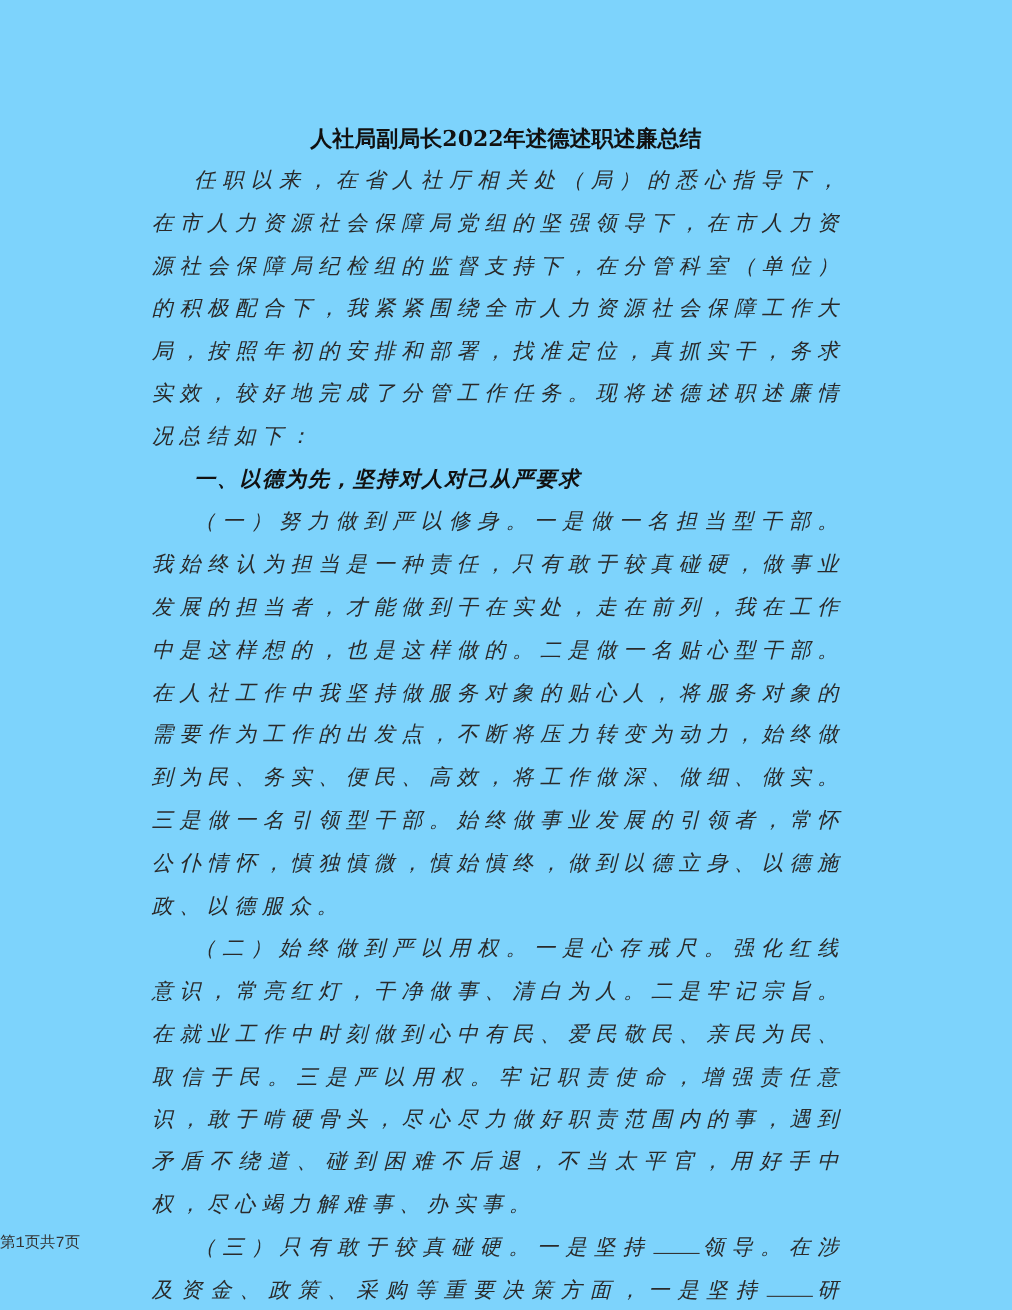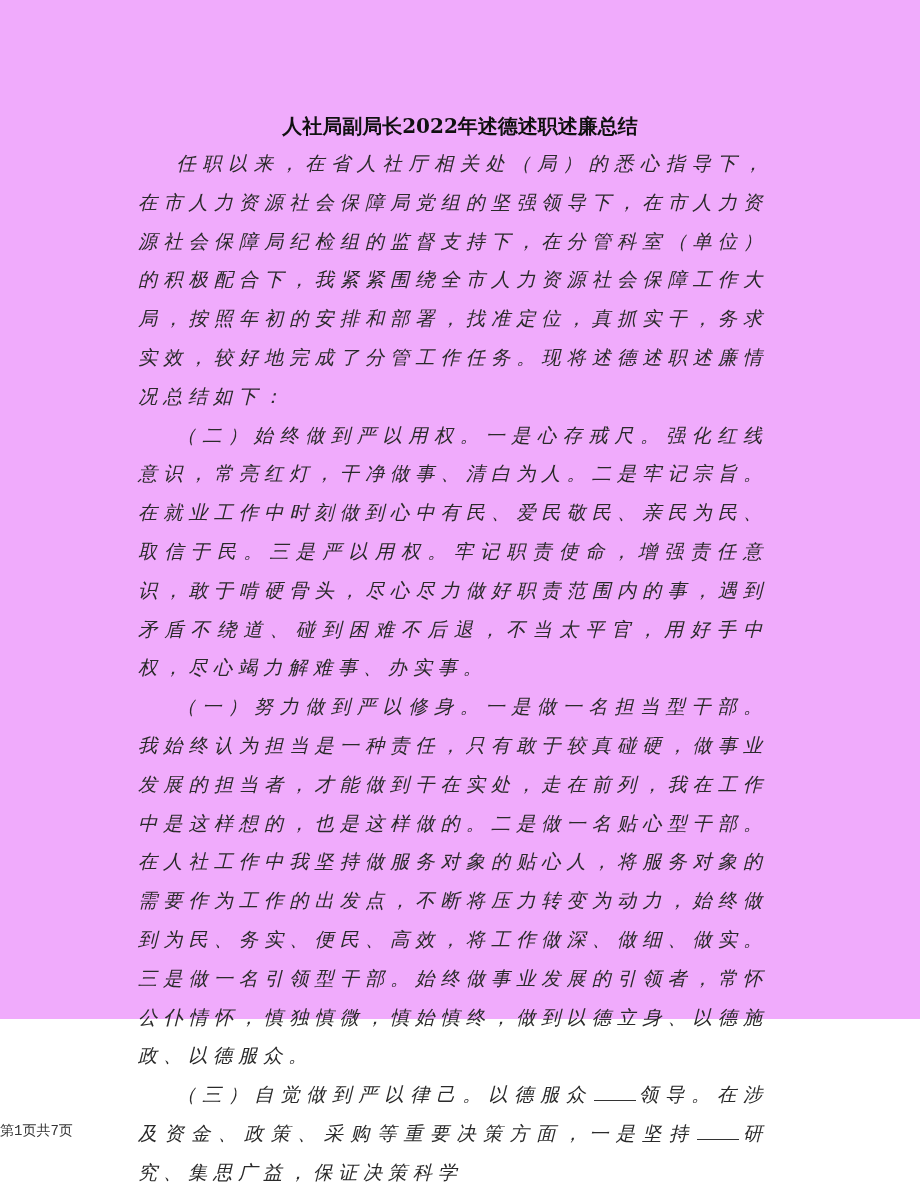--- a/index.html
+++ b/index.html
@@ -12,22 +12,22 @@
       height: 1191px;
       position: relative;
       overflow: hidden;
       font-family: "DejaVu Sans", sans-serif;
       color: #222222;
     }
     .page {
       position: absolute;
       left: 0; top: 0;
       width: 920px;
-      height: 1019px;
-      background: #f0abfc;
+      height: 1191px;
+      background: #7dd3fc;
     }
     .title {
       position: absolute;
       top: 110px;
       left: 0;
       width: 920px;
       text-align: center;
       font-family: "DejaVu Serif", serif;
       font-weight: bold;
       font-size: 20px;
@@ -78,19 +78,20 @@
     }
   </style>
 </head>
 <body>
 
 <div class="page">
   <div class="title">人社局副局长2022年述德述职述廉总结</div>
 
   <div class="body">
     <p>任职以来，在省人社厅相关处（局）的悉心指导下，在市人力资源社会保障局党组的坚强领导下，在市人力资源社会保障局纪检组的监督支持下，在分管科室（单位）的积极配合下，我紧紧围绕全市人力资源社会保障工作大局，按照年初的安排和部署，找准定位，真抓实干，务求实效，较好地完成了分管工作任务。现将述德述职述廉情况总结如下：</p>
+    <p class="heading">一、以德为先，坚持对人对己从严要求</p>
+    <p>（一）努力做到严以修身。一是做一名担当型干部。我始终认为担当是一种责任，只有敢于较真碰硬，做事业发展的担当者，才能做到干在实处，走在前列，我在工作中是这样想的，也是这样做的。二是做一名贴心型干部。在人社工作中我坚持做服务对象的贴心人，将服务对象的需要作为工作的出发点，不断将压力转变为动力，始终做到为民、务实、便民、高效，将工作做深、做细、做实。三是做一名引领型干部。始终做事业发展的引领者，常怀公仆情怀，慎独慎微，慎始慎终，做到以德立身、以德施政、以德服众。</p>
     <p>（二）始终做到严以用权。一是心存戒尺。强化红线意识，常亮红灯，干净做事、清白为人。二是牢记宗旨。在就业工作中时刻做到心中有民、爱民敬民、亲民为民、取信于民。三是严以用权。牢记职责使命，增强责任意识，敢于啃硬骨头，尽心尽力做好职责范围内的事，遇到矛盾不绕道、碰到困难不后退，不当太平官，用好手中权，尽心竭力解难事、办实事。</p>
-    <p>（一）努力做到严以修身。一是做一名担当型干部。我始终认为担当是一种责任，只有敢于较真碰硬，做事业发展的担当者，才能做到干在实处，走在前列，我在工作中是这样想的，也是这样做的。二是做一名贴心型干部。在人社工作中我坚持做服务对象的贴心人，将服务对象的需要作为工作的出发点，不断将压力转变为动力，始终做到为民、务实、便民、高效，将工作做深、做细、做实。三是做一名引领型干部。始终做事业发展的引领者，常怀公仆情怀，慎独慎微，慎始慎终，做到以德立身、以德施政、以德服众。</p>
-    <p><span>（三）自觉做到严以律己。以德服众</span><span class="blank"></span><span>领导。在涉及资金、政策、采购等重要决策方面，一是坚持</span><span class="blank"></span><span>研究、集思广益，保证决策科学</span></p>
+    <p><span>（三）只有敢于较真碰硬。一是坚持</span><span class="blank"></span><span>领导。在涉及资金、政策、采购等重要决策方面，一是坚持</span><span class="blank"></span><span>研究、集思广益，保证决策科学</span></p>
   </div>
 
   <div class="footer">第1页共7页</div>
 </div>
 
 </body></html>

